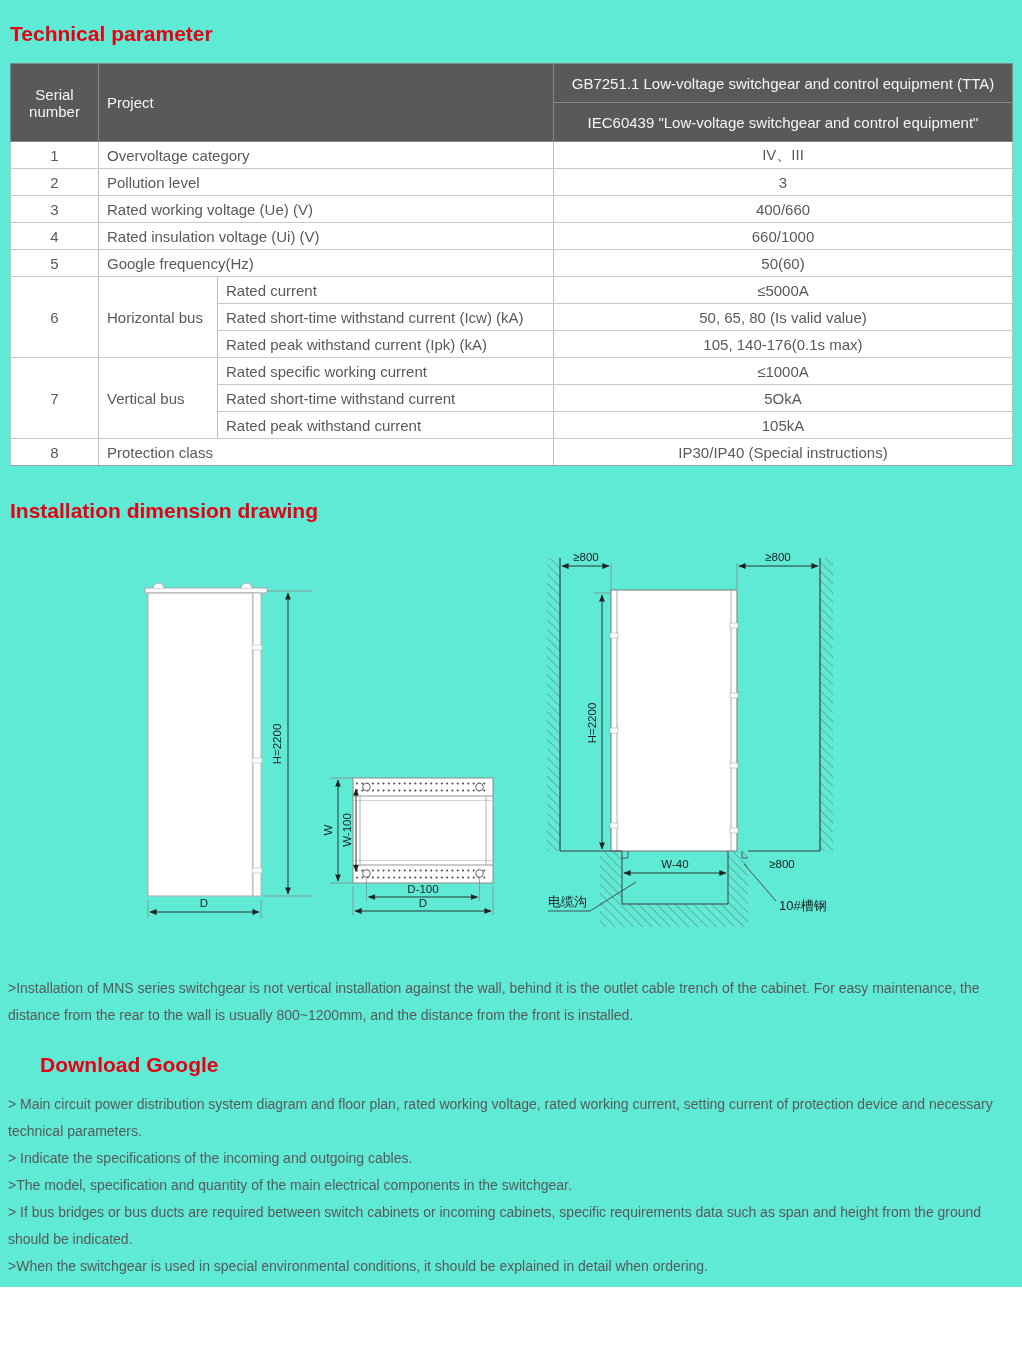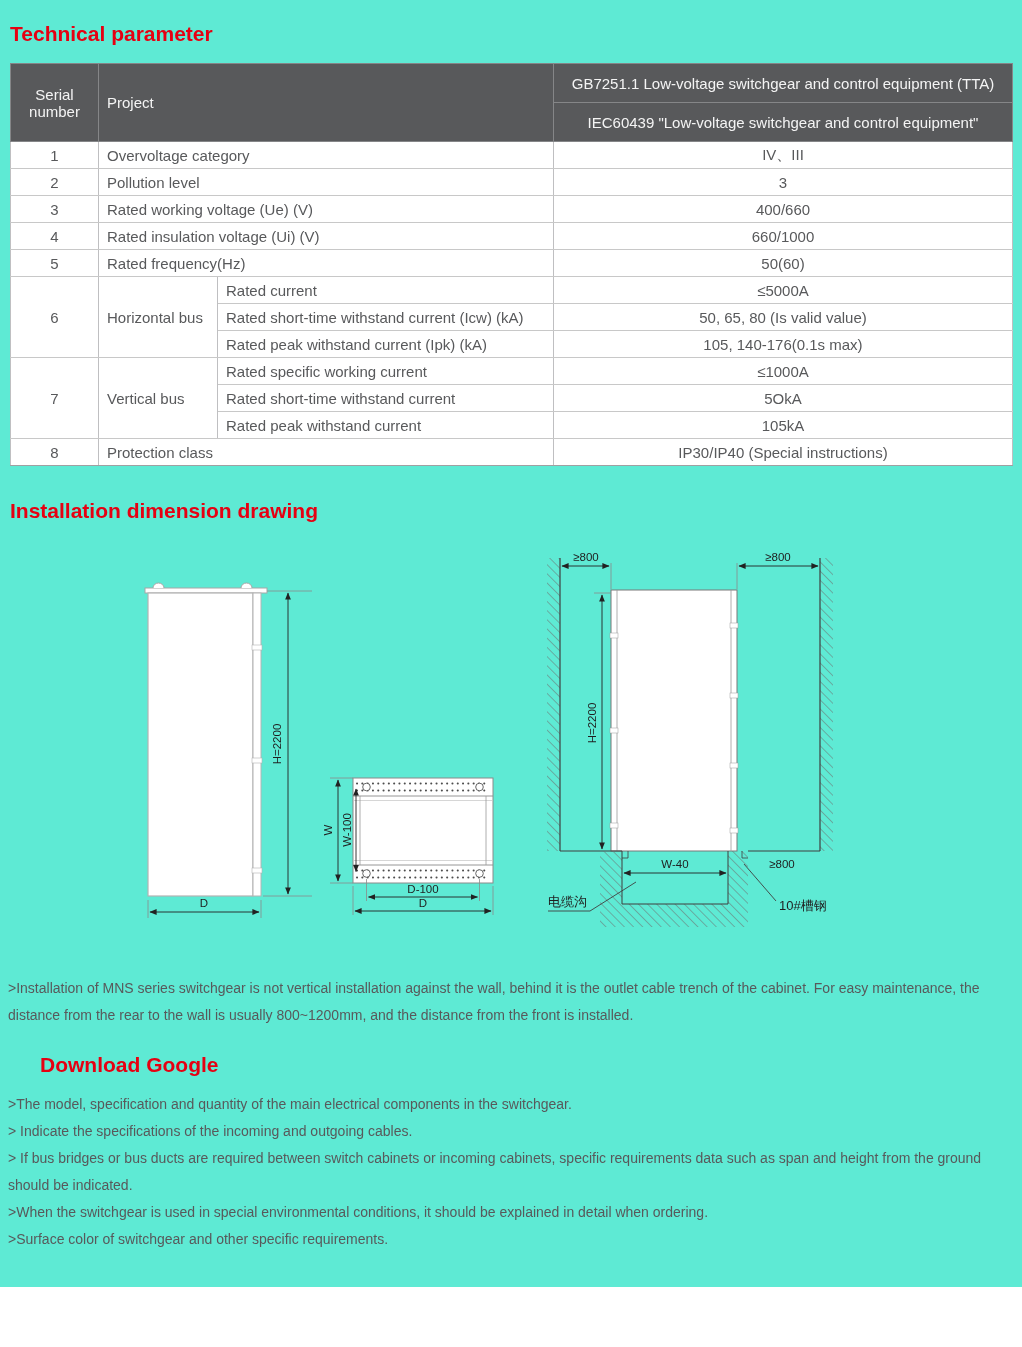--- a/index.html
+++ b/index.html
@@ -95,21 +95,21 @@
         <td class="lbl" colspan="2">Rated working voltage (Ue) (V)</td>
         <td class="val">400/660</td>
       </tr>
       <tr class="group">
         <td class="no">4</td>
         <td class="lbl" colspan="2">Rated insulation voltage (Ui) (V)</td>
         <td class="val">660/1000</td>
       </tr>
       <tr class="group">
         <td class="no">5</td>
-        <td class="lbl" colspan="2">Rated frequency(Hz)</td>
+        <td class="lbl" colspan="2">Google frequency(Hz)</td>
         <td class="val">50(60)</td>
       </tr>
 
       <tr class="group">
         <td class="no" rowspan="3">6</td>
         <td class="lbl" rowspan="3">Horizontal bus</td>
         <td class="lbl">Rated current</td>
         <td class="val">≤5000A</td>
       </tr>
       <tr>
@@ -256,20 +256,21 @@
         <text class="cntext" x="779" y="377" text-anchor="start">10#槽钢</text>
       </g>
     </svg>
   </div>
 
   <p class="body-text" id="installation-note">&gt;Installation of MNS series switchgear is not vertical installation against the wall, behind it is the outlet cable trench of the cabinet. For easy maintenance, the distance from the rear to the wall is usually 800~1200mm, and the distance from the front is installed.</p>
 
   <h2 class="section" id="title-download">Download Google</h2>
 
   <div class="ordering">
+    <p class="body-text">&gt; Main circuit power distribution system diagram and floor plan, rated working voltage, rated working current, setting current of protection device and necessary technical parameters.</p>
+    <p class="body-text">&gt; Indicate the specifications of the incoming and outgoing cables.</p>
     <p class="body-text">&gt;The model, specification and quantity of the main electrical components in the switchgear.</p>
-    <p class="body-text">&gt; Indicate the specifications of the incoming and outgoing cables.</p>
     <p class="body-text">&gt; If bus bridges or bus ducts are required between switch cabinets or incoming cabinets, specific requirements data such as span and height from the ground should be indicated.</p>
     <p class="body-text">&gt;When the switchgear is used in special environmental conditions, it should be explained in detail when ordering.</p>
     <p class="body-text">&gt;Surface color of switchgear and other specific requirements.</p>
   </div>
 
 </div>
 
 </body></html>

